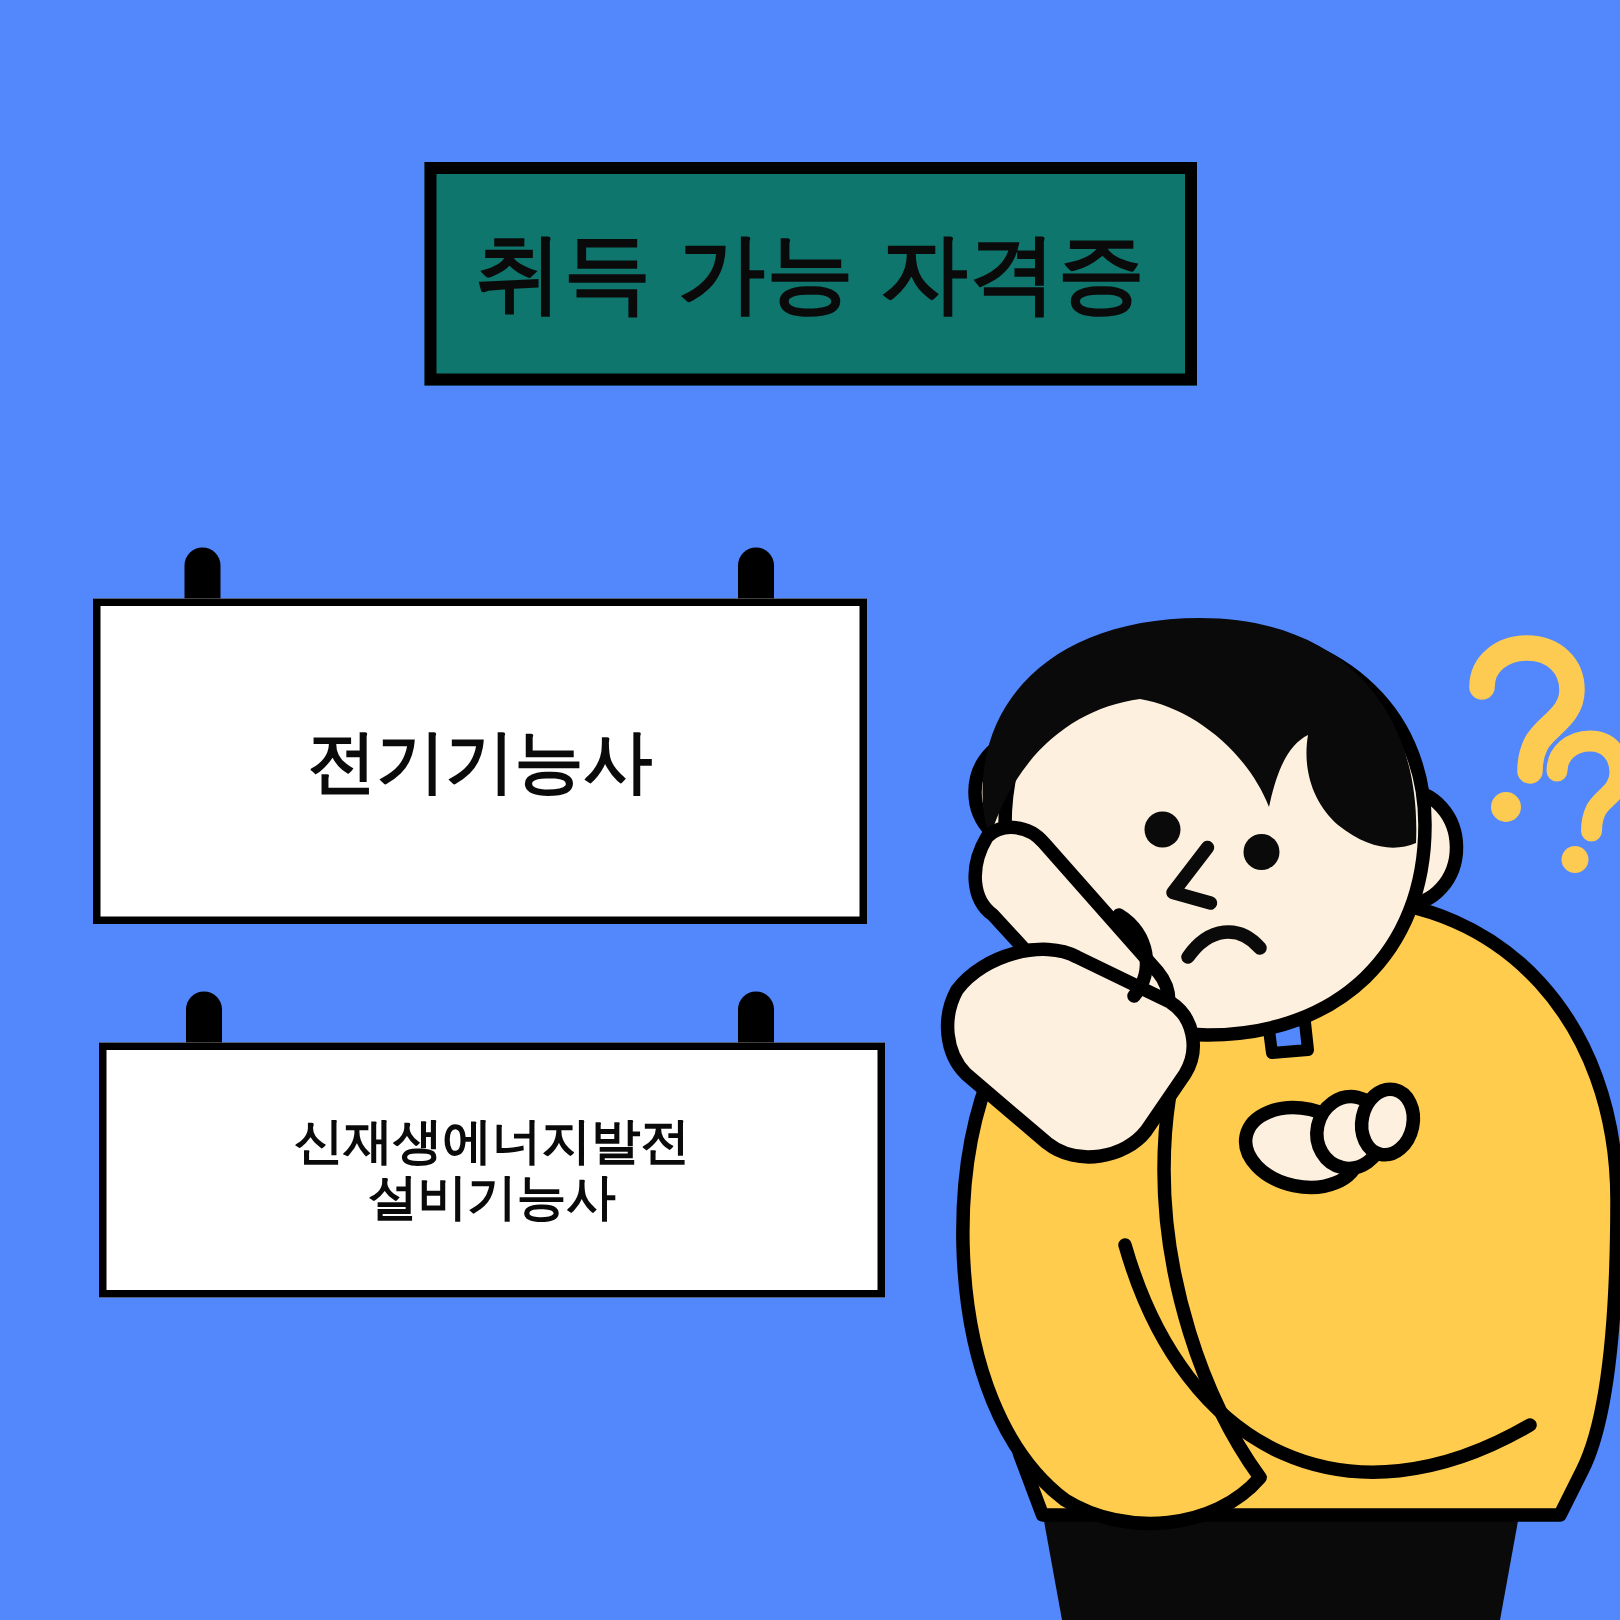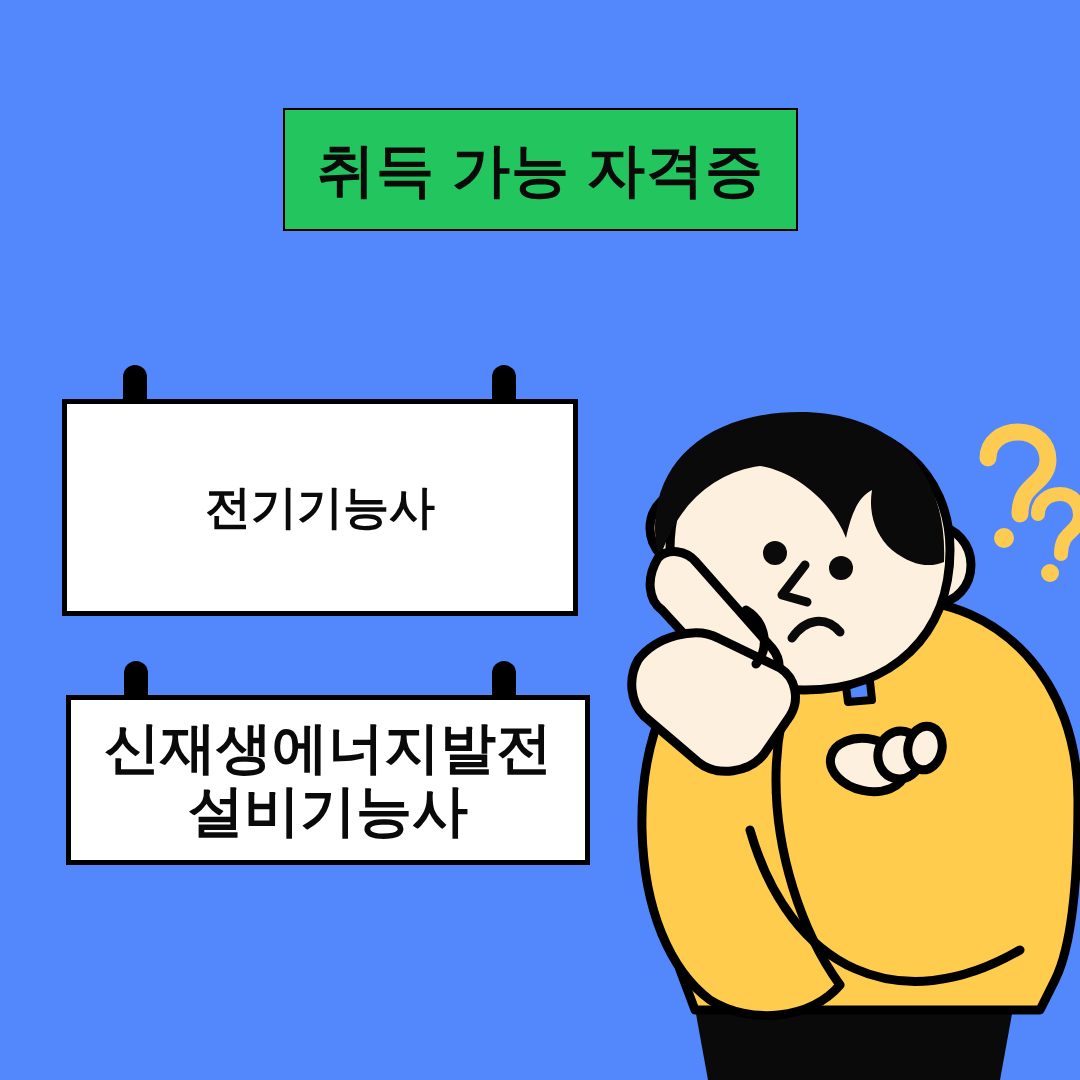--- a/index.html
+++ b/index.html
@@ -19,23 +19,23 @@
     background: #5288fb;
     overflow: hidden;
   }
 
   
   #title-box {
     position: absolute;
     left: 283px;
     top: 108px;
     width: 515px;
-    height: 123px;
-    background: #22c55e;
-    border: 2px solid #000000;
+    height: 149px;
+    background: #0f766e;
+    border: 8px solid #000000;
     box-sizing: border-box;
     display: flex;
     align-items: center;
     justify-content: center;
   }
   #title-text {
     font-size: 58px;
     font-weight: 700;
     color: #0a0a0a;
     letter-spacing: 1px;
@@ -68,21 +68,21 @@
   .cert-label {
     font-size: 46px;
     font-weight: 700;
     color: #0a0a0a;
     text-align: center;
     line-height: 1.12;
     letter-spacing: 0px;
     white-space: pre-line;
   }
   #cert-label-2 {
-    font-size: 56px;
+    font-size: 33px;
   }
 
   
   .pin {
     position: absolute;
     width: 24px;
     height: 66px;
     background: #000000;
     border-radius: 12px;
   }

